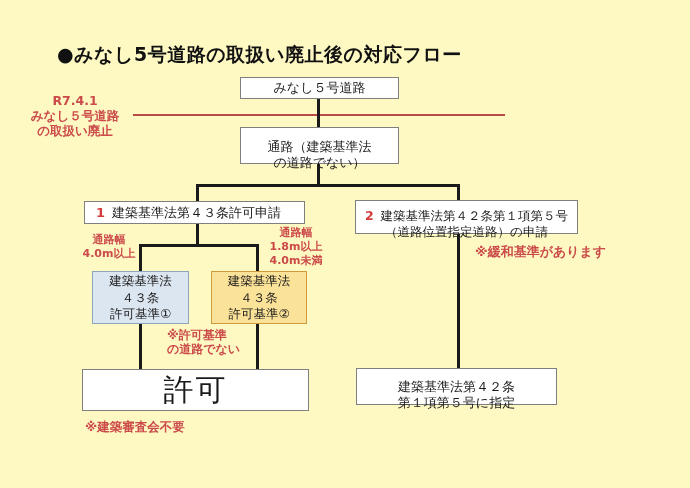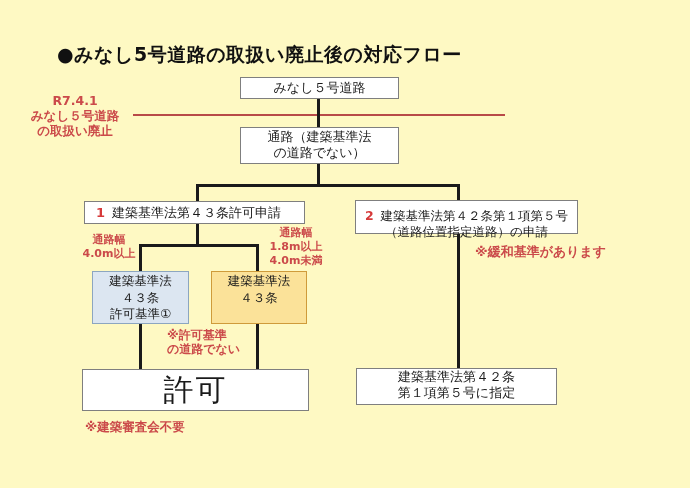--- a/index.html
+++ b/index.html
@@ -13,29 +13,29 @@
   .box .bline{white-space:nowrap;}
 
   .vline{position:absolute;background:var(--line-black);width:3px;}
   .hline{position:absolute;background:var(--line-black);height:3px;}
   .redline{position:absolute;background:var(--red-line);height:2px;}
 
   .rednote{position:absolute;color:var(--accent-red);font-weight:600;}
   .num{color:var(--number-red);font-weight:bold;margin-right:7px;}
 
   .minashi{left:240px;top:77px;width:159px;height:22px;line-height:20px;}
-  .tsuro{left:240px;top:127px;width:159px;height:37px;padding-top:1px;}
+  .tsuro{left:240px;top:127px;width:159px;height:37px;padding-top:11px;}
   .box1{left:84px;top:201px;width:221px;height:23px;display:flex;align-items:center;
         justify-content:flex-start;padding-left:11px;text-align:left;}
   .box2{left:355px;top:200px;width:223px;height:34px;font-size:12.5px;padding-top:7px;}
   .crit{width:97px;height:53px;font-size:12.5px;line-height:16.5px;padding-top:1px;}
   .crit1{left:92px;top:271px;background:var(--blue-fill);border-color:var(--blue-border);}
   .crit2{left:211px;top:271px;width:96px;background:var(--yellow-fill);border-color:var(--yellow-border);}
   .permit{left:82px;top:369px;width:227px;height:42px;font-size:30px;line-height:40px;letter-spacing:2px;}
-  .designated{left:356px;top:368px;width:201px;height:37px;padding-top:0;}
+  .designated{left:356px;top:368px;width:201px;height:37px;padding-top:10px;}
 
   .abolition{left:19px;top:93px;width:112px;text-align:center;font-size:12.5px;line-height:15px;}
   .wleft{left:78px;top:233px;width:62px;text-align:center;font-size:11px;line-height:14px;}
   .wright{left:262px;top:226px;width:68px;text-align:center;font-size:11px;line-height:14px;}
   .relax{left:475px;top:243px;font-size:13px;}
   .critnote{left:167px;top:328px;font-size:12px;line-height:14px;}
   .noreview{left:85px;top:419px;font-size:12.5px;}
 </style>
 </head>
 <body>
@@ -86,20 +86,21 @@
 
   <div class="box crit crit1">
     <div class="bline">建築基準法</div>
     <div class="bline">４３条</div>
     <div class="bline">許可基準①</div>
   </div>
 
   <div class="box crit crit2">
     <div class="bline">建築基準法</div>
     <div class="bline">４３条</div>
+    <div class="bline">許可基準②</div>
   </div>
 
   <div class="box permit">
     <span>許可</span>
   </div>
 
   <div class="box designated">
     <div class="bline">建築基準法第４２条</div>
     <div class="bline">第１項第５号に指定</div>
   </div>

